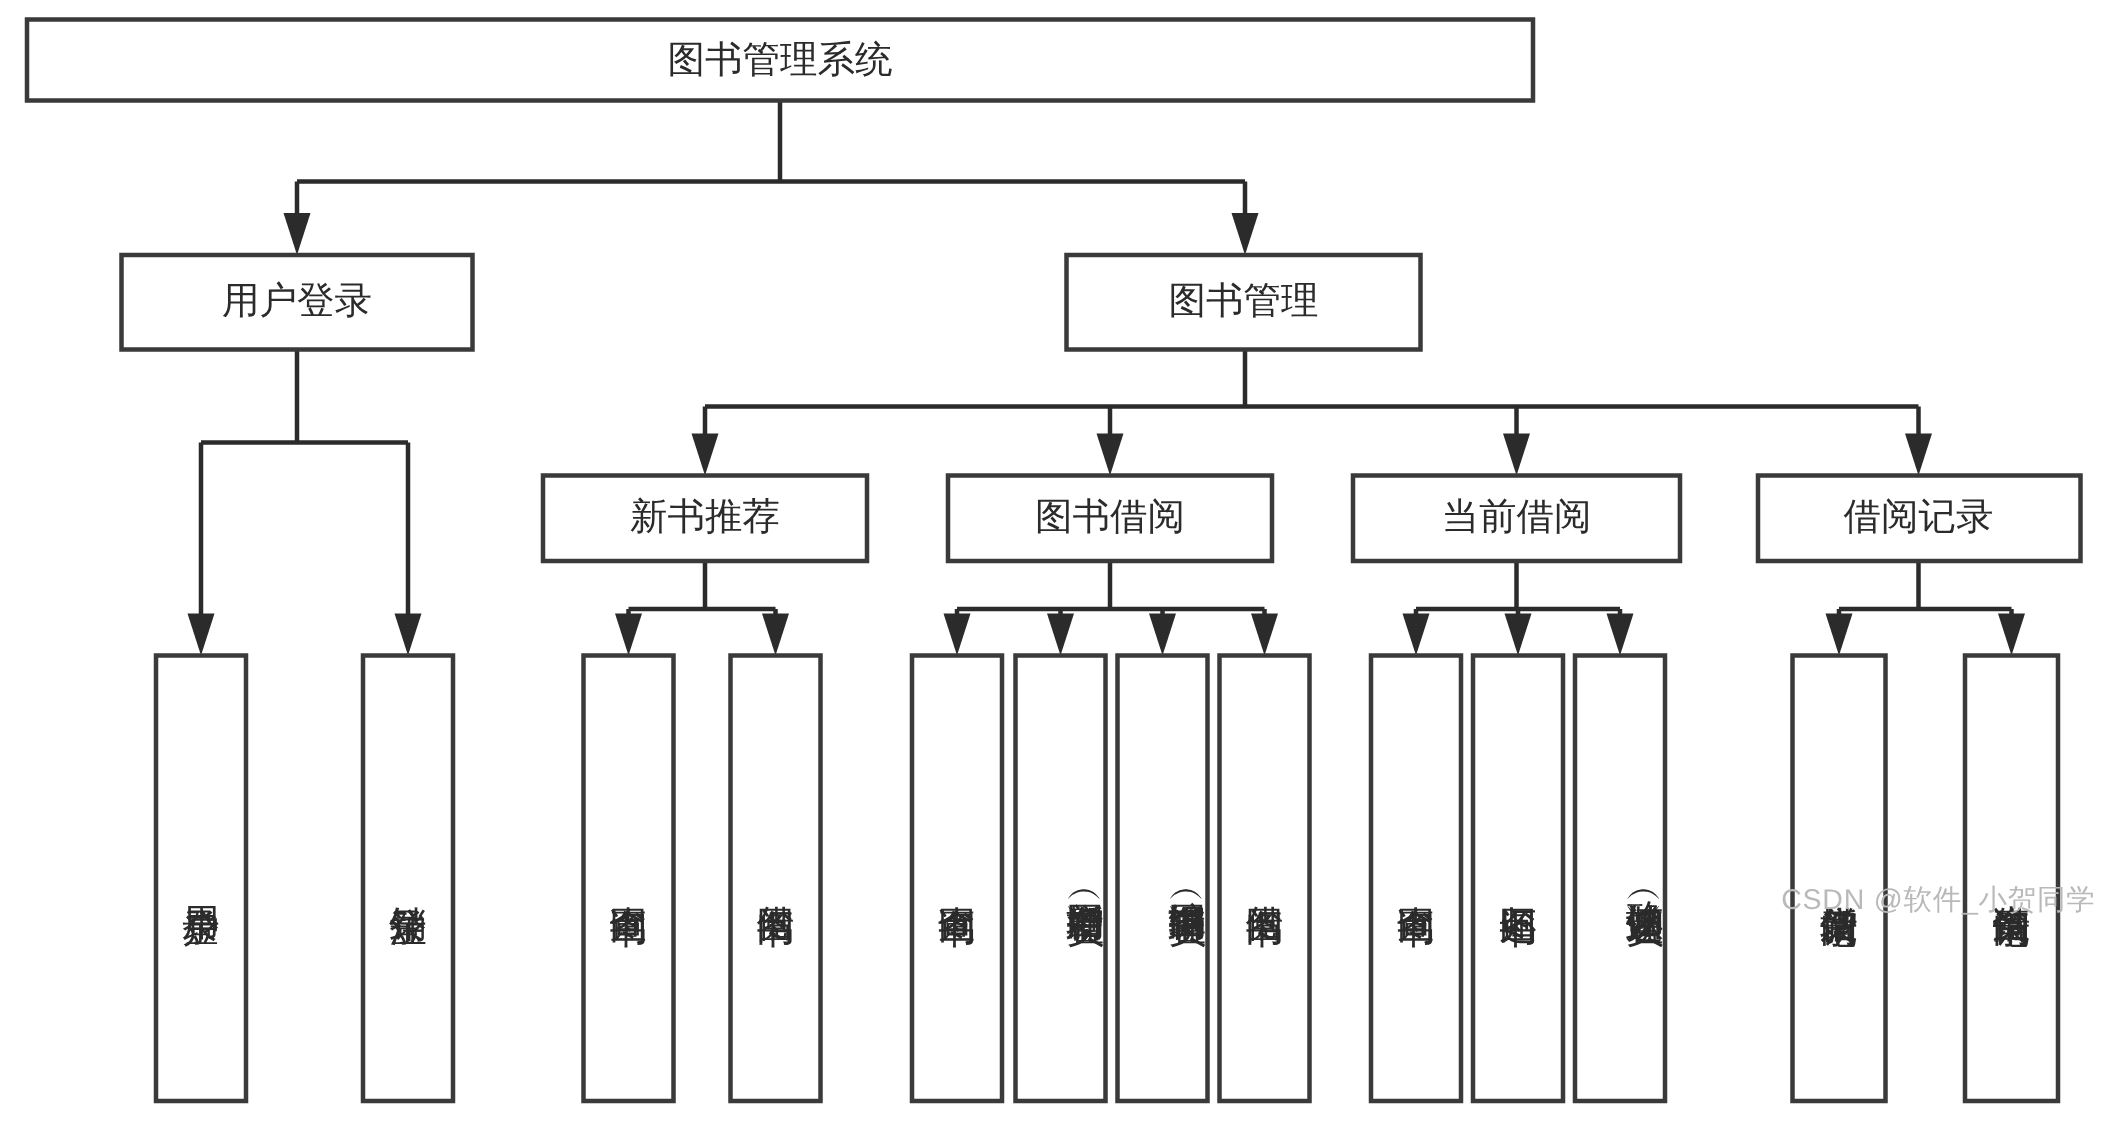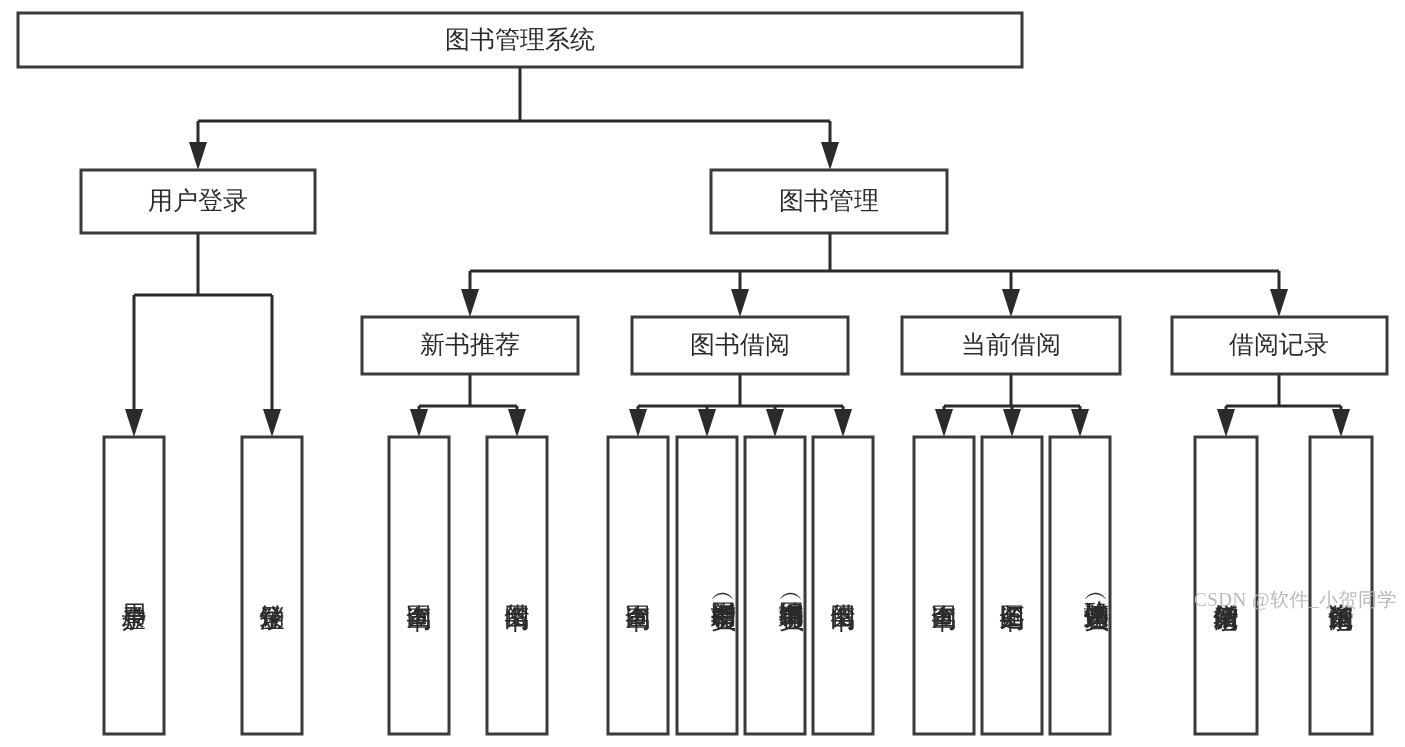--- a/index.html
+++ b/index.html
@@ -61,21 +61,21 @@
     line-height: 1.08;
     color: #2b2b2b;
     letter-spacing: 1px;
     white-space: nowrap;
     pointer-events: none;
   }
   .watermark {
     position: absolute;
     right: 8px;
     bottom: 4px;
-    font-family: Liberation Serif, serif;
+    font-family: Liberation Sans, sans-serif;
     font-size: 19px;
     color: #b9b9b9;
     letter-spacing: 0.5px;
     white-space: nowrap;
   }
 </style>
 </head>
 <body>
 
 <div id="diagram-root">

